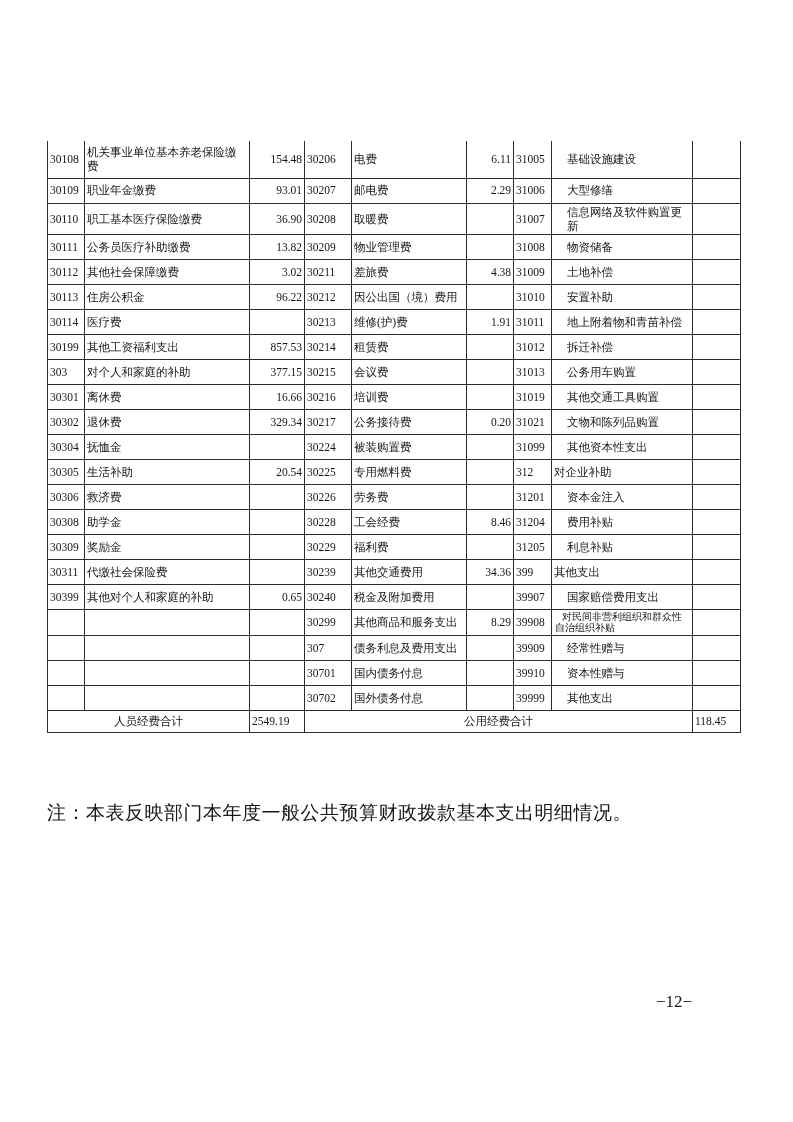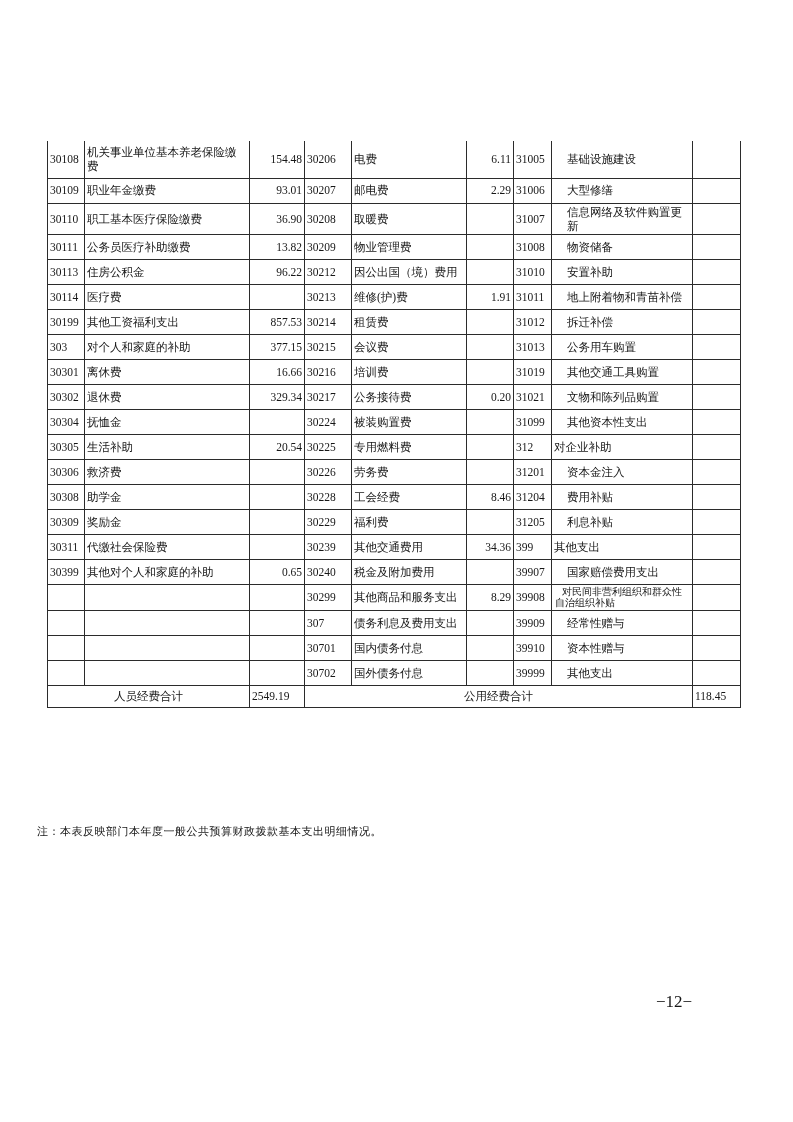--- a/index.html
+++ b/index.html
@@ -26,22 +26,22 @@
   table.budget tr:nth-child(25) { height:19px;text-align:center; }
   table.budget tr.totals-row { height:22px; }
   td.code { padding-left:3px; font-size:11px; }
   td.amount { text-align:right; padding-right:2px; font-size:11px; white-space:nowrap; }
   td.name { padding-left:4px; }
   td.n3.indent { padding-left:15px; }
   td.n3.small { font-size:10px; line-height:1.15; padding-left:3px; text-indent:7px; }
   td.total-label { text-align:center; font-size:11.5px; }
   td.total-value { text-align:left; padding-right:2px; font-size:11px; white-space:nowrap; }
   .note {
-    position:absolute; left:37px; top:800px; width:700px;
-    font-size:11px; letter-spacing:0.5px;margin-top:24px;
+    position:absolute; left:47px; top:800px; width:700px;
+    font-size:19px; letter-spacing:0.5px;
   }
   .page-number {
     position:absolute; left:638px; top:992px; width:72px;
     text-align:center; font-size:17px;
   }
 </style>
 </head>
 <body>
 
 <div class="page">
@@ -97,20 +97,31 @@
           <td class="name n1">公务员医疗补助缴费</td>
           <td class="amount">13.82</td>
           <td class="code">30209</td>
           <td class="name n2">物业管理费</td>
           <td class="amount"></td>
           <td class="code">31008</td>
           <td class="name n3 indent">物资储备</td>
           <td class="amount"></td>
         </tr>
         <tr>
+          <td class="code code-cell">30112</td>
+          <td class="name n1">其他社会保障缴费</td>
+          <td class="amount">3.02</td>
+          <td class="code">30211</td>
+          <td class="name n2">差旅费</td>
+          <td class="amount">4.38</td>
+          <td class="code">31009</td>
+          <td class="name n3 indent">土地补偿</td>
+          <td class="amount"></td>
+        </tr>
+        <tr>
           <td class="code code-cell">30113</td>
           <td class="name n1">住房公积金</td>
           <td class="amount">96.22</td>
           <td class="code">30212</td>
           <td class="name n2">因公出国（境）费用</td>
           <td class="amount"></td>
           <td class="code">31010</td>
           <td class="name n3 indent">安置补助</td>
           <td class="amount"></td>
         </tr>

